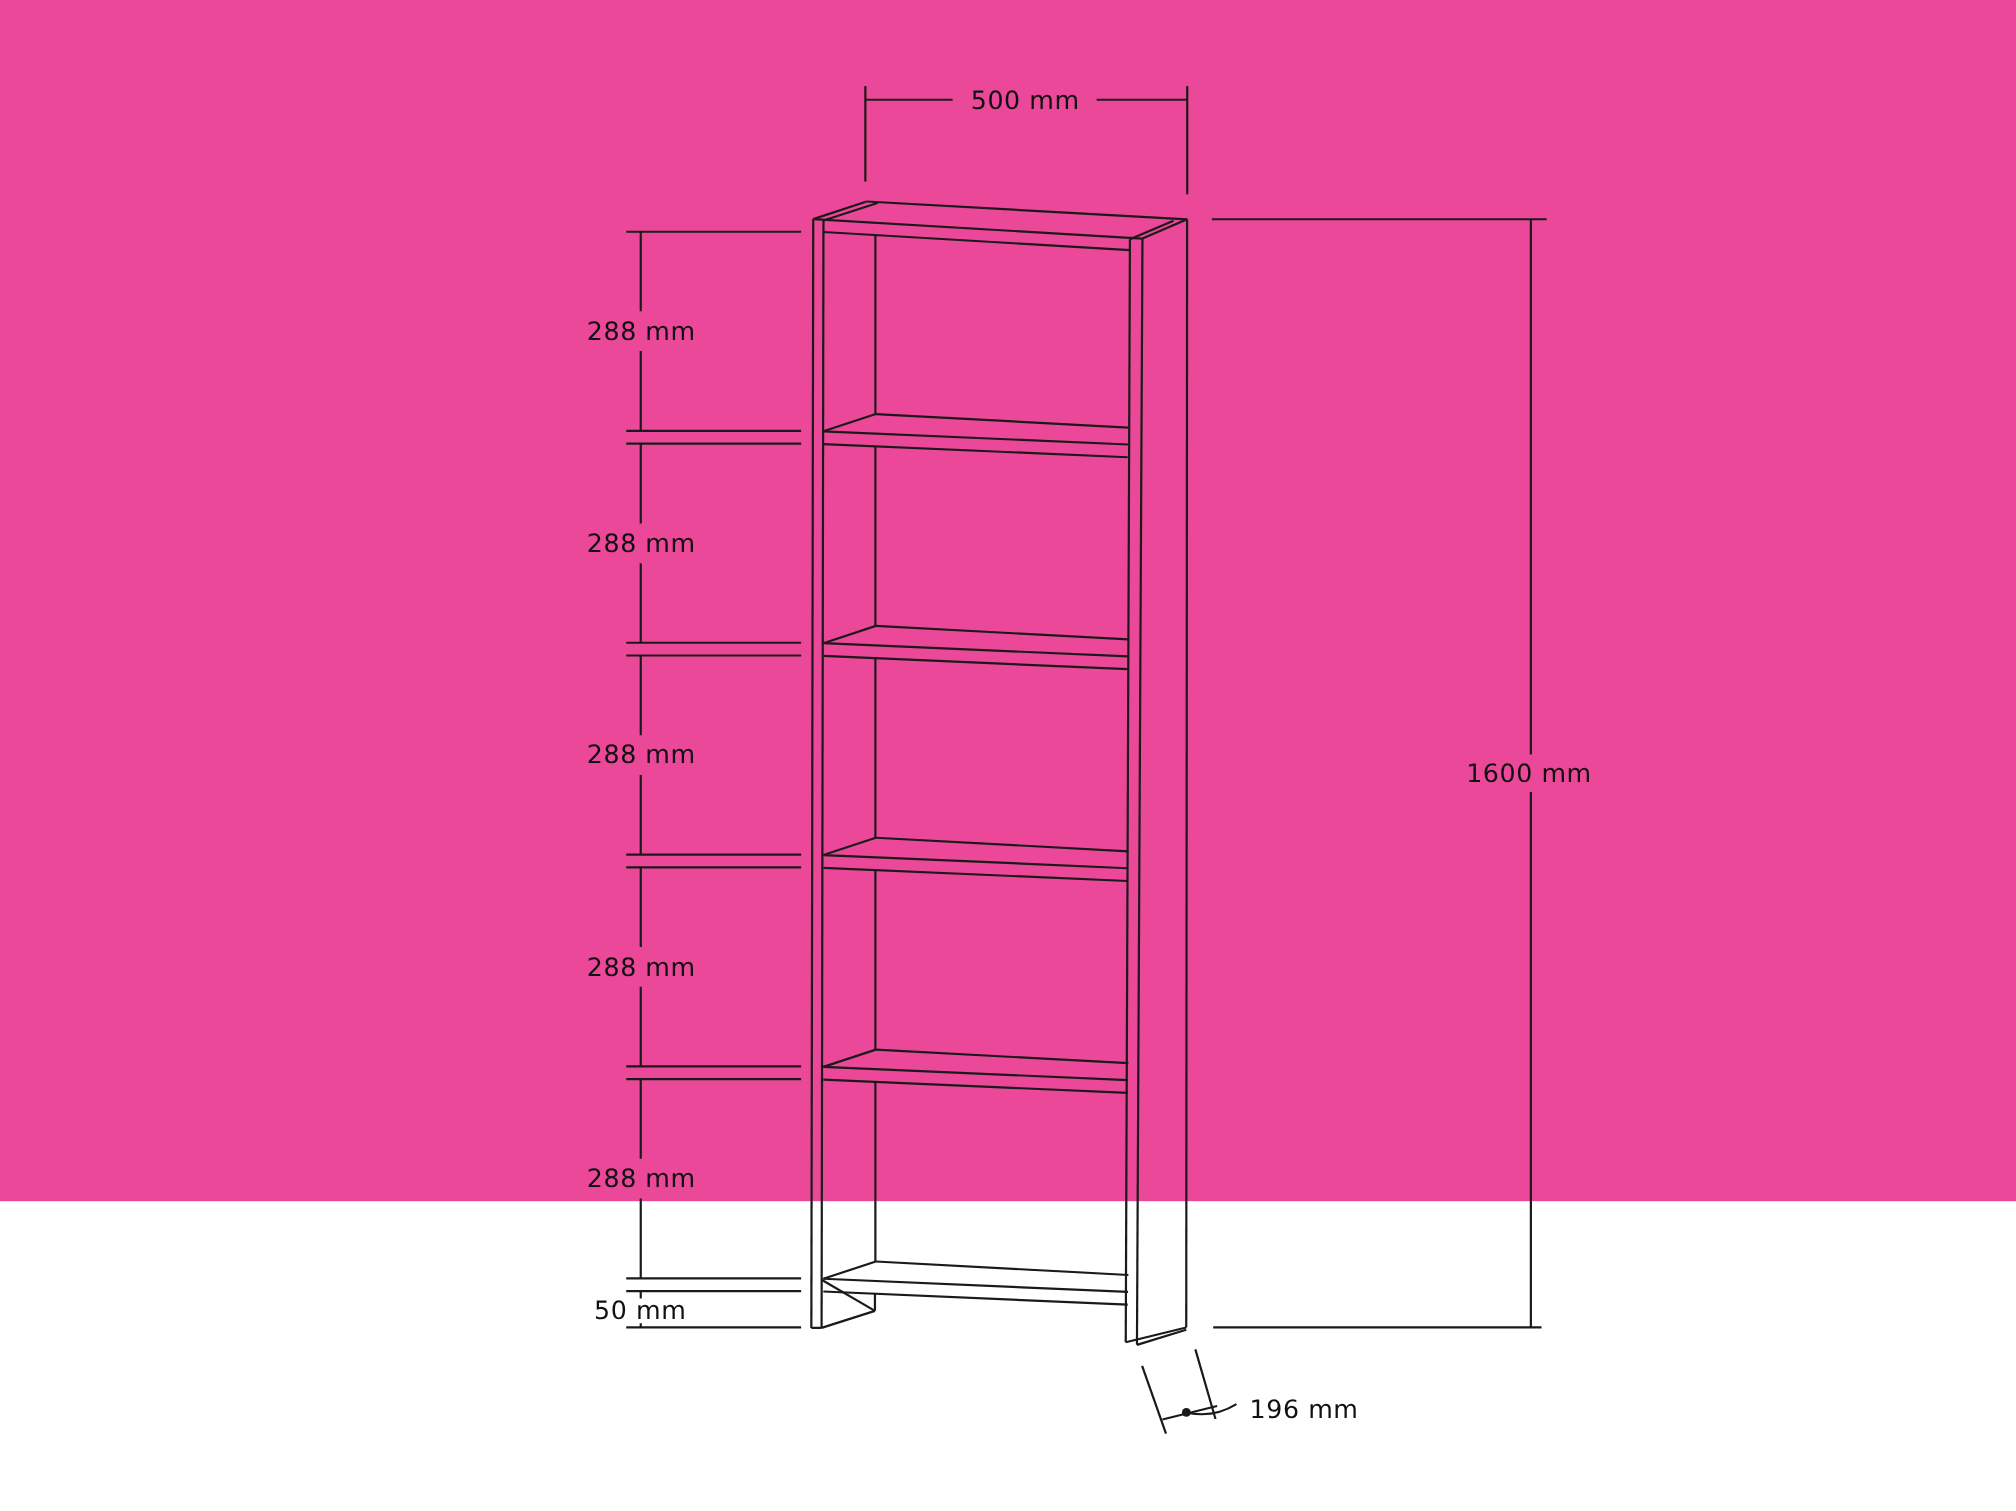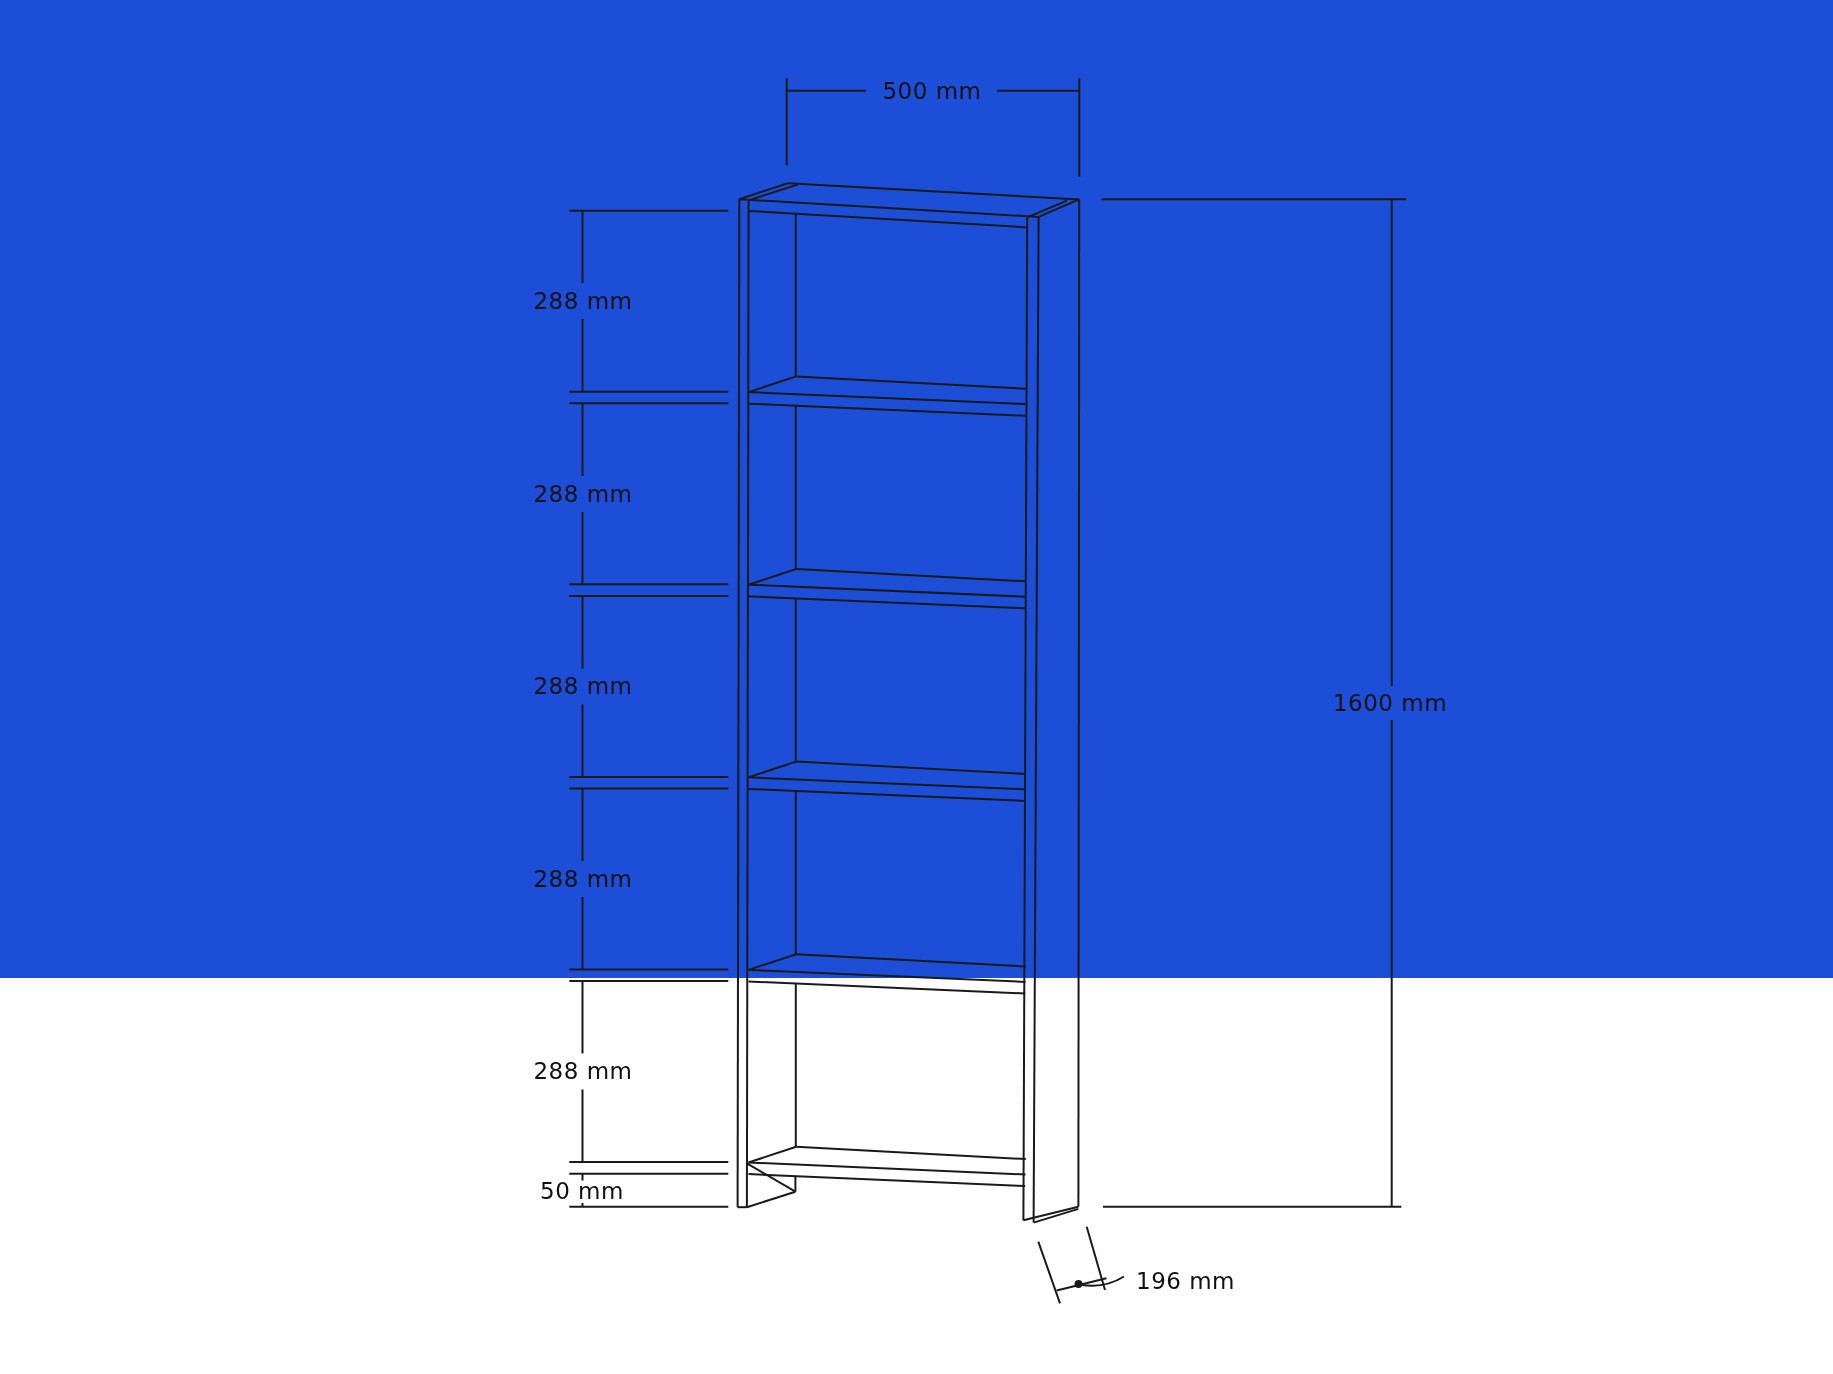--- a/index.html
+++ b/index.html
@@ -7,22 +7,22 @@
     padding: 0;
     background: #ffffff;
     width: 1833px;
     height: 1374px;
     overflow: hidden;
     font-family: "DejaVu Sans", "Liberation Sans", sans-serif;
   }
   .stage {
     position: relative;
     width: 1833px;
-    height: 978px;
-    background: #1d4ed8;
+    height: 1092px;
+    background: #ec4899;
   }
   svg { display: block; }
   .ln {
     fill: none;
     stroke: #1a1a1a;
     stroke-width: 2;
     stroke-linecap: butt;
     stroke-linejoin: miter;
   }
   .dimln {

